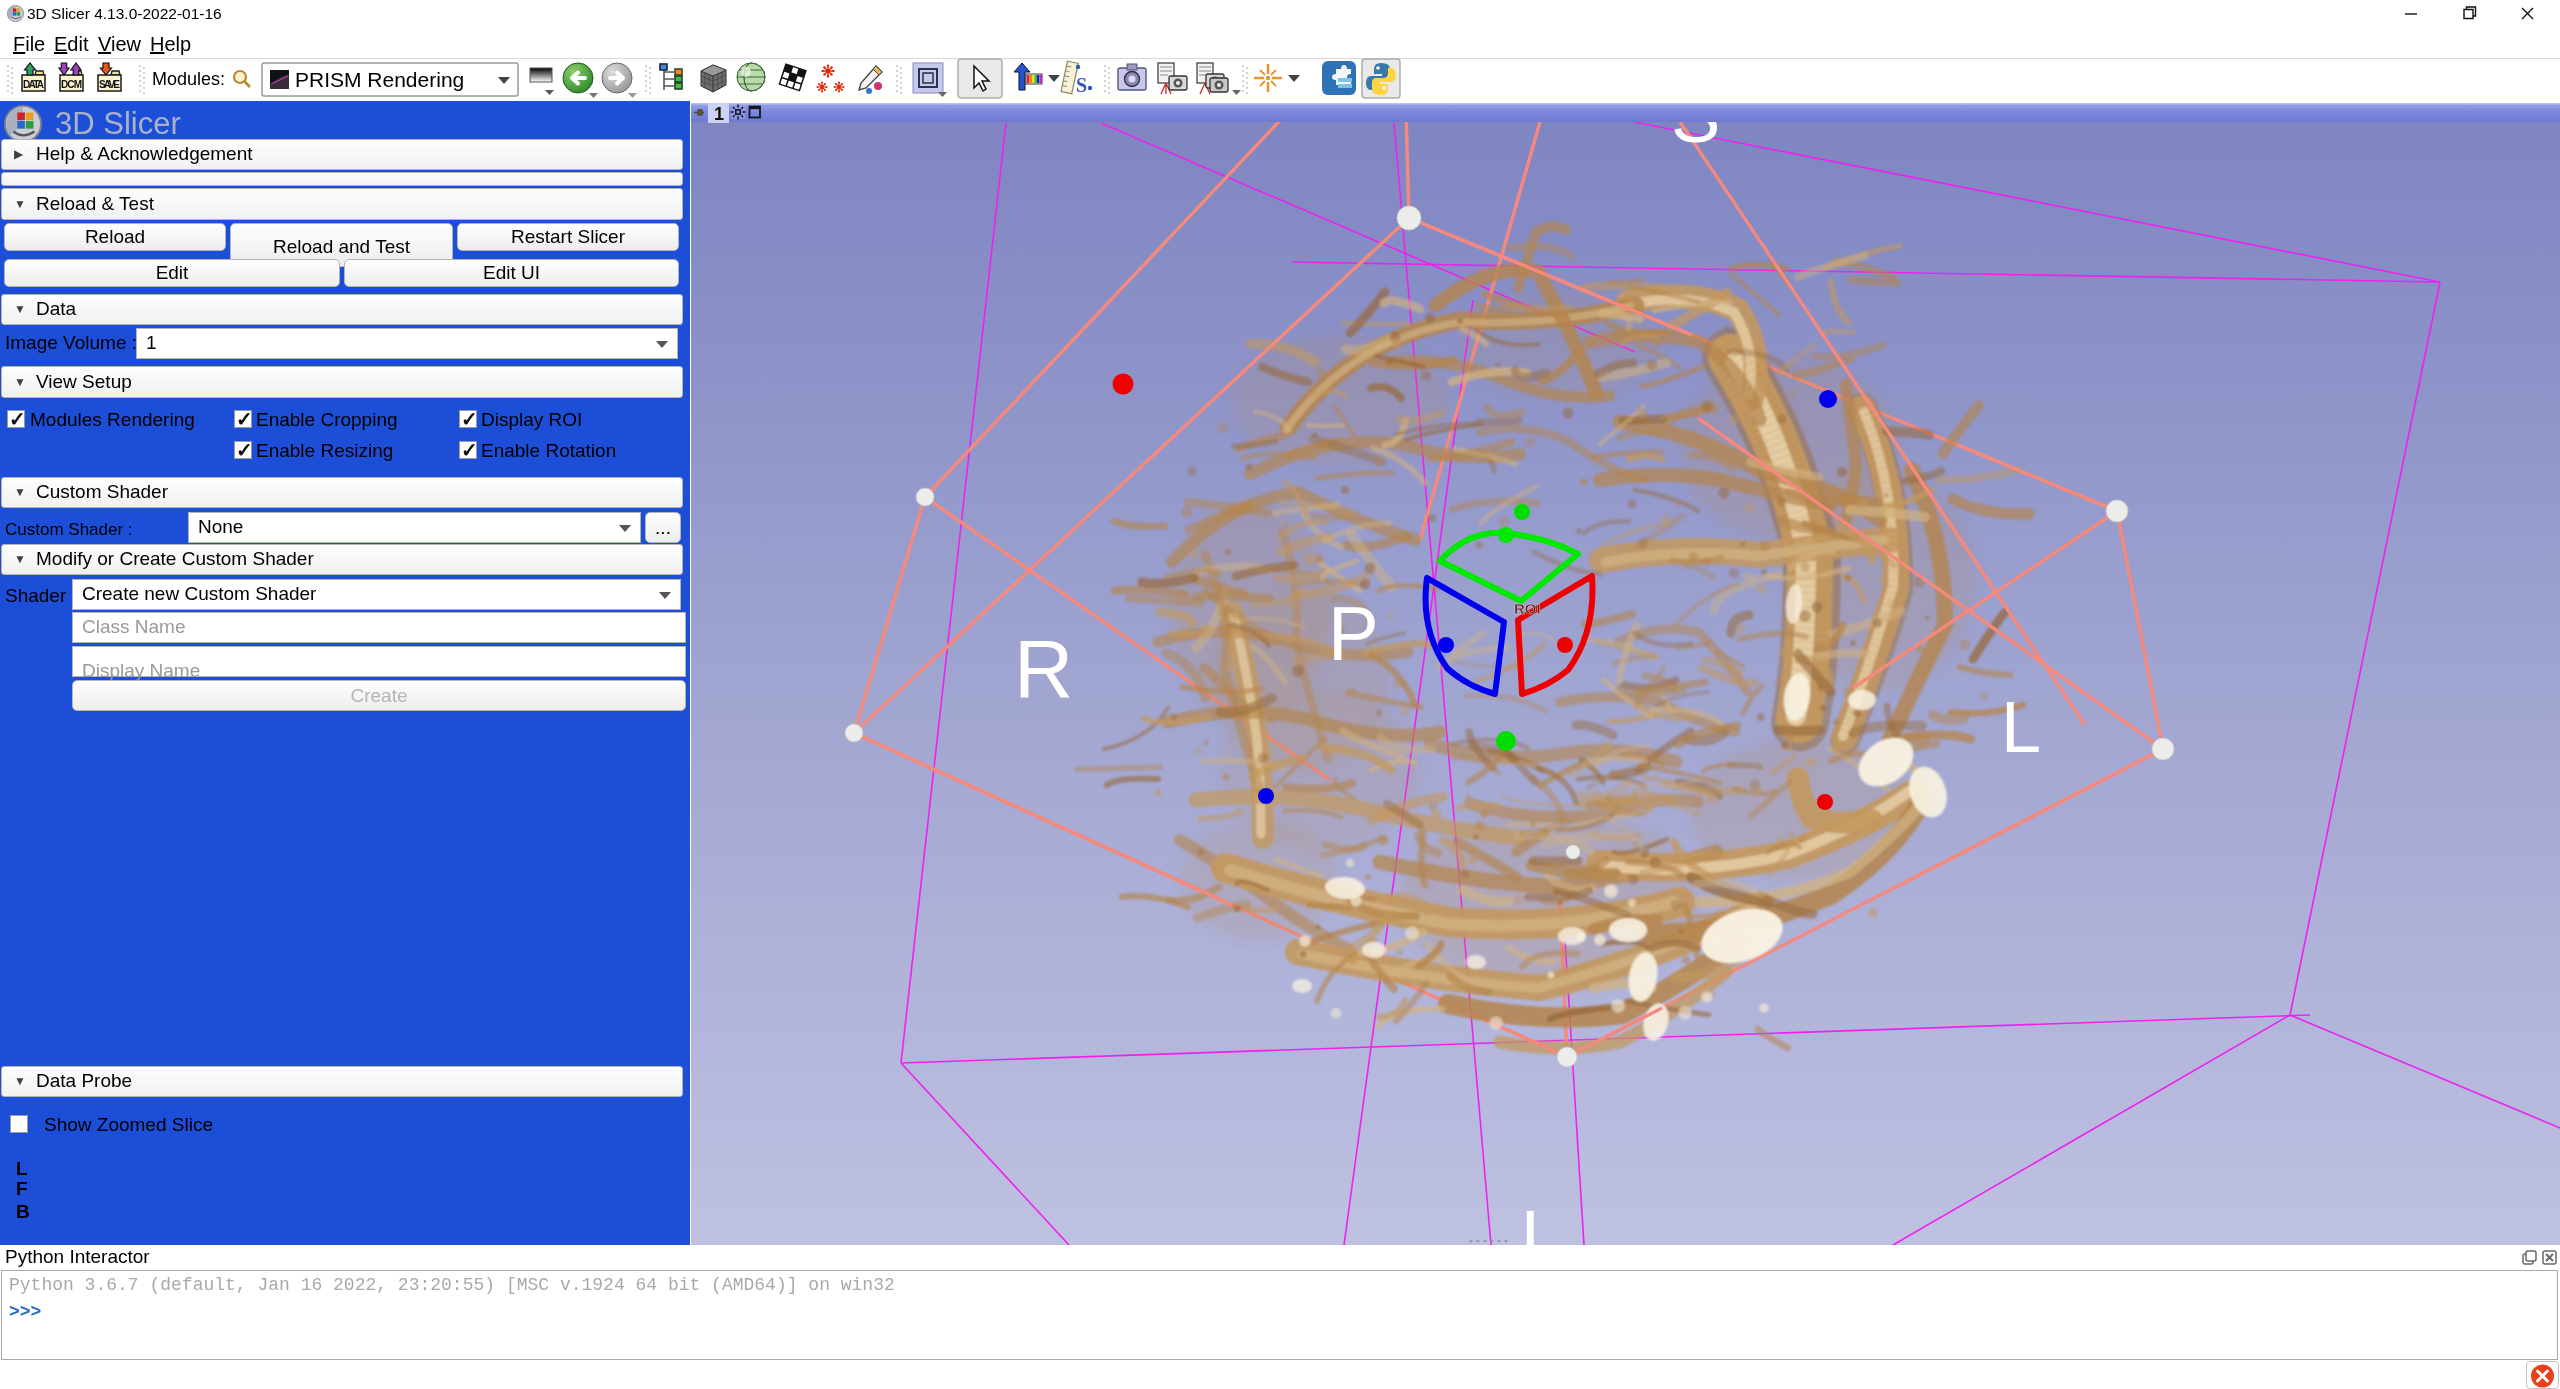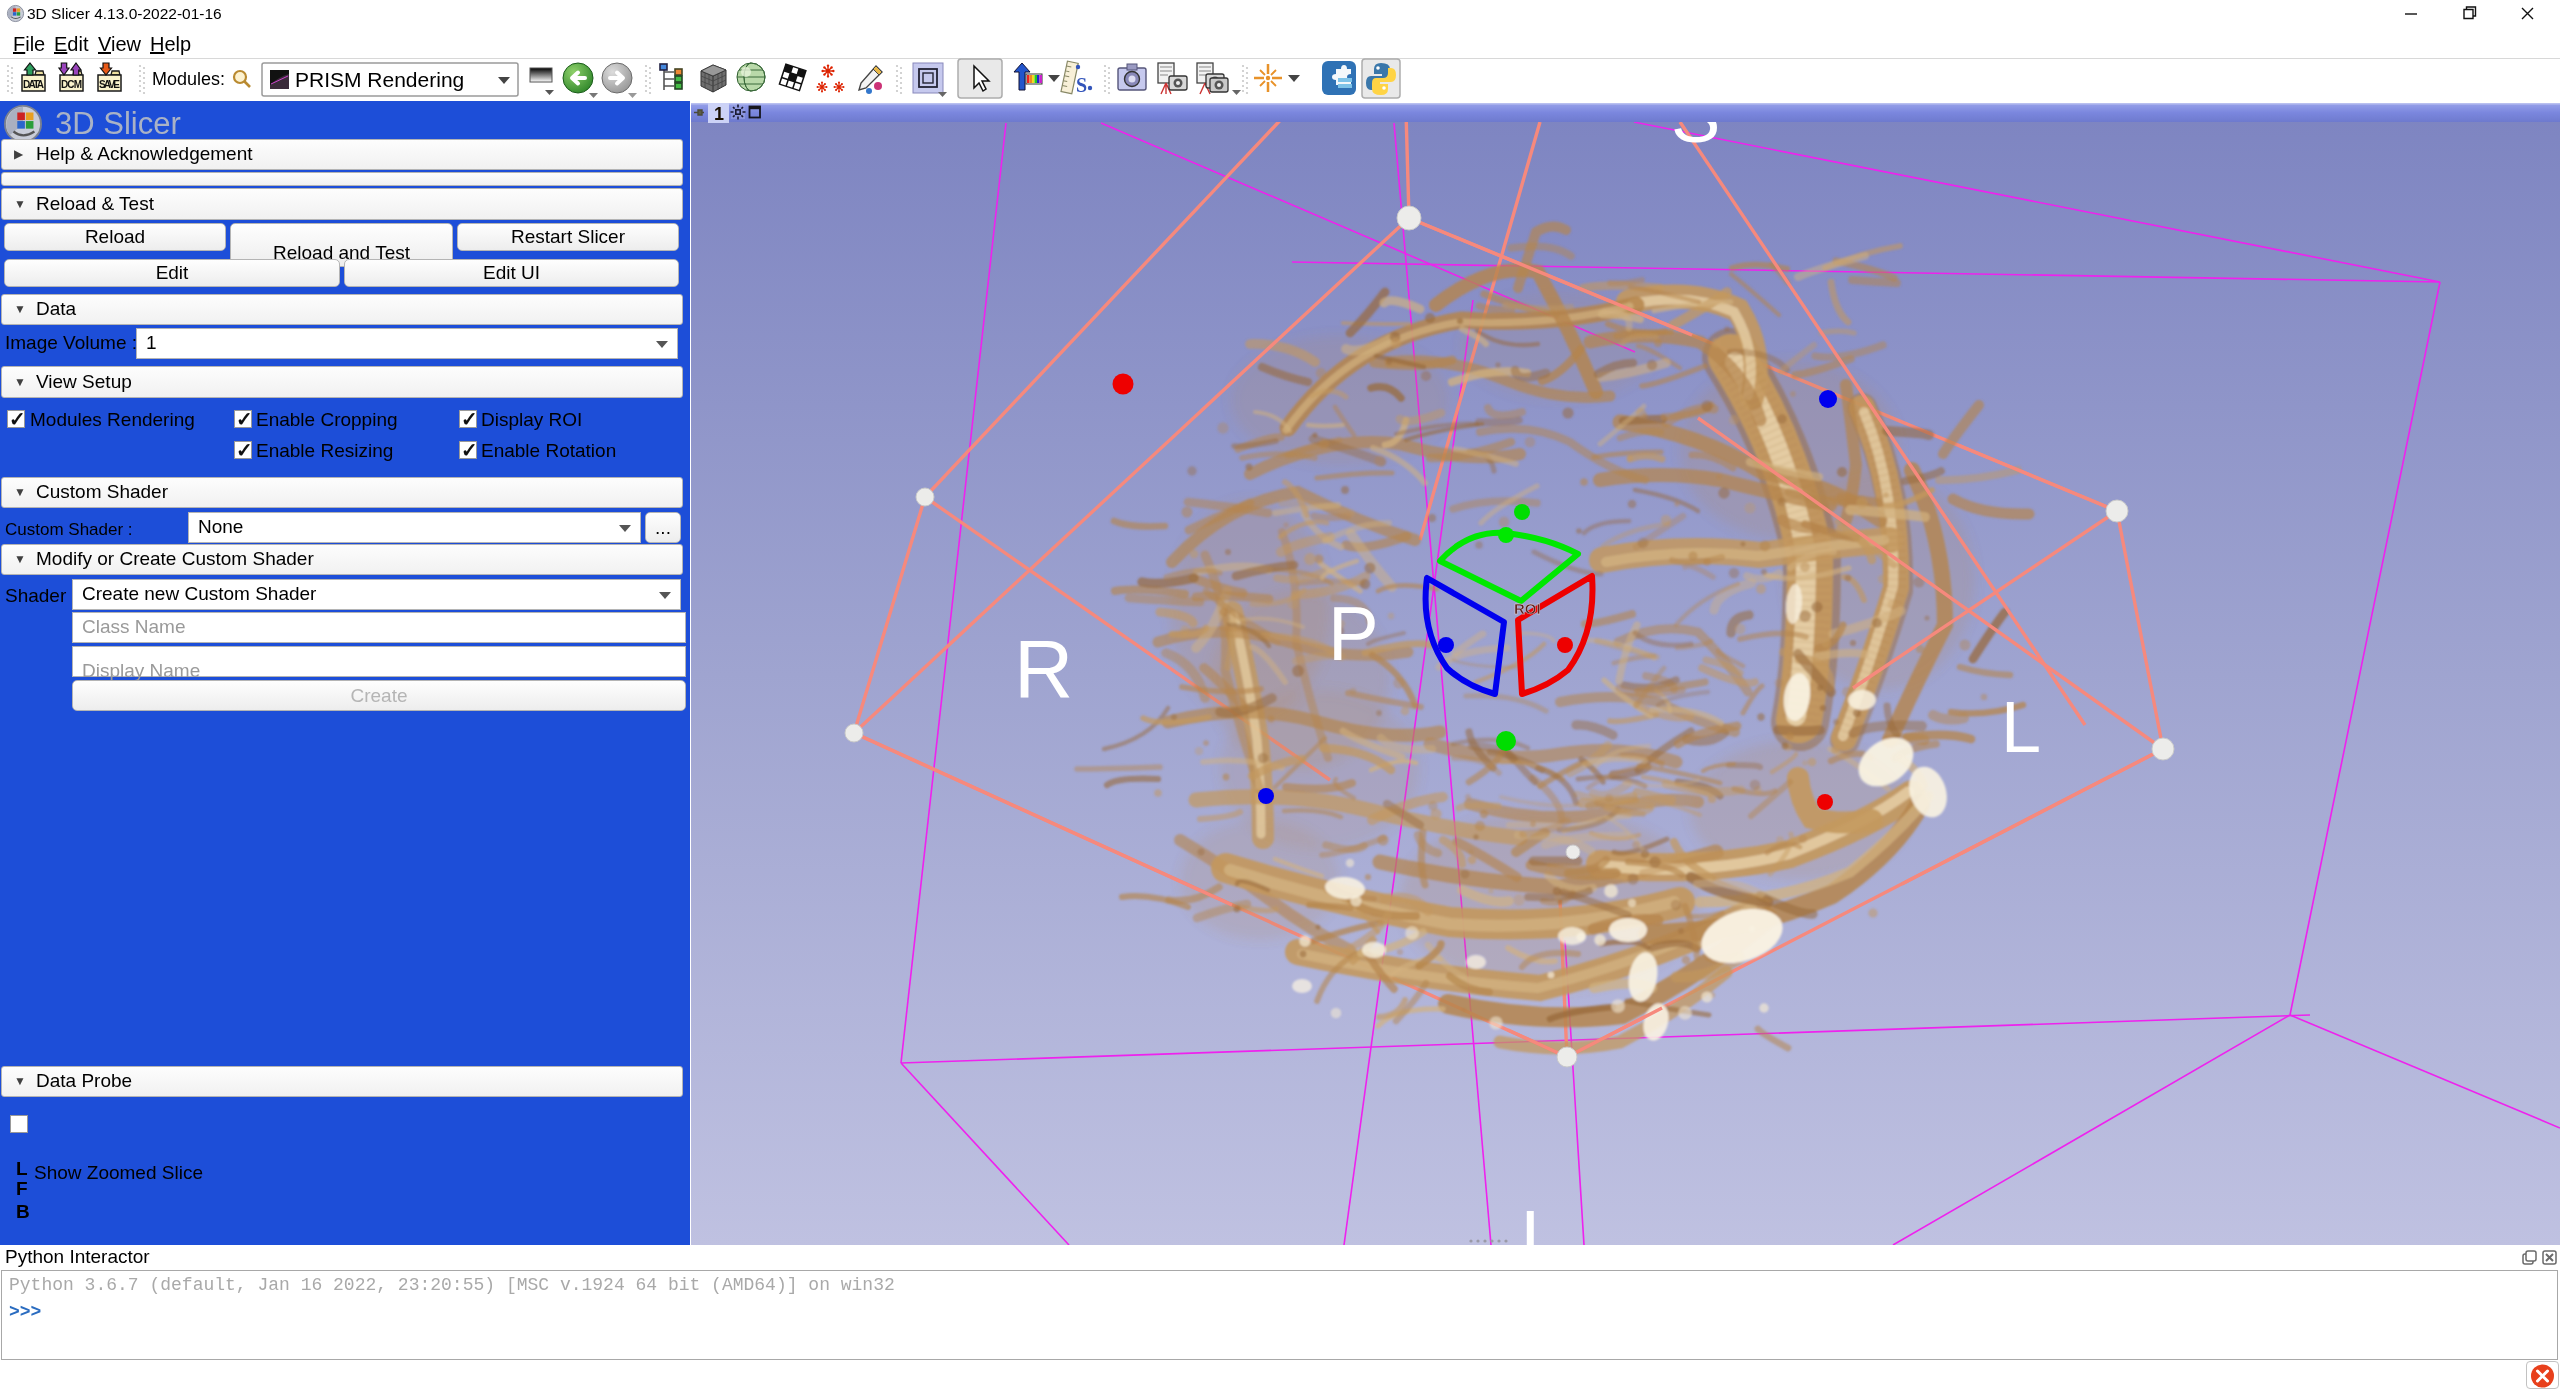--- a/index.html
+++ b/index.html
@@ -345,21 +345,21 @@
   <div class="sect" style="top:38px; height:31px;">
       <span class="tri" style="top:7px;">▶</span>
       <span class="lbl" style="top:3px;">Help &amp; Acknowledgement</span>
     </div>
   <div class="sect" style="top:71px; height:14px;"></div>
   <div class="sect" style="top:87px; height:32px;">
       <span class="tri" style="top:8px;">▼</span>
       <span class="lbl" style="top:4px;">Reload &amp; Test</span>
     </div>
   <div class="btn" style="left:4px; top:122px; width:222px; height:28px; padding-top:2px;">Reload</div>
-  <div class="btn" style="left:230px; top:122px; width:223px; height:44px; padding-top:18px;">Reload and Test</div>
+  <div class="btn" style="left:230px; top:122px; width:223px; height:44px; padding-top:12px;">Reload and Test</div>
   <div class="btn" style="left:457px; top:122px; width:222px; height:28px; padding-top:2px;">Restart Slicer</div>
   <div class="btn" style="left:4px; top:158px; width:336px; height:28px; padding-top:2px;">Edit</div>
   <div class="btn" style="left:344px; top:158px; width:335px; height:28px; padding-top:2px;">Edit UI</div>
   <div class="sect" style="top:193px; height:31px;">
       <span class="tri" style="top:7px;">▼</span>
       <span class="lbl" style="top:3px;">Data</span>
     </div>
   <div class="abs" style="left:5px; top:231px; font-size:19px;">Image Volume :</div>
   <div class="combo" style="left:136px; top:227px; width:542px; height:31px;">
       <span style="position:absolute; left:9px; top:3px;">1</span>
@@ -399,21 +399,21 @@
       <span class="arr"></span>
     </div>
   <div class="input" style="left:72px; top:511px; width:614px; height:31px; padding:3px 0 0 9px;">Class Name</div>
   <div class="input" style="left:72px; top:545px; width:614px; height:31px; padding:13px 0 0 9px;">Display Name</div>
   <div class="btn" style="left:72px; top:579px; width:614px; height:31px; padding-top:4px; color:#b5b5b5;">Create</div>
   <div class="sect" style="top:965px; height:31px;">
       <span class="tri" style="top:7px;">▼</span>
       <span class="lbl" style="top:3px;">Data Probe</span>
     </div>
   <div class="cb" style="left:10px; top:1014px;"></div>
-    <div class="cblbl" style="left:34px; top:1013px;margin-top:48px;">Show Zoomed Slice</div>
+    <div class="cblbl" style="left:44px; top:1013px;">Show Zoomed Slice</div>
   <div class="cblbl" style="left:16px; top:1057px; font-weight:bold;">L</div>
   <div class="cblbl" style="left:16px; top:1077px; font-weight:bold;">F</div>
   <div class="cblbl" style="left:16px; top:1100px; font-weight:bold;">B</div>
 </div>
 <div class="abs" id="pylabel">Python Interactor</div>
 <svg width="40" height="18" style="position:absolute;left:2521px;top:1250px;" stroke="#6a6a6a" fill="none" stroke-width="1.5">
 <rect x="2" y="4" width="10" height="10" rx="2"></rect>
     <rect x="5" y="1" width="10" height="10" rx="2" fill="#fff"></rect>
 <rect x="22" y="1" width="13" height="13" rx="2"></rect>
     <path d="M25,4 L32,11 M32,4 L25,11" stroke-width="2"></path>

